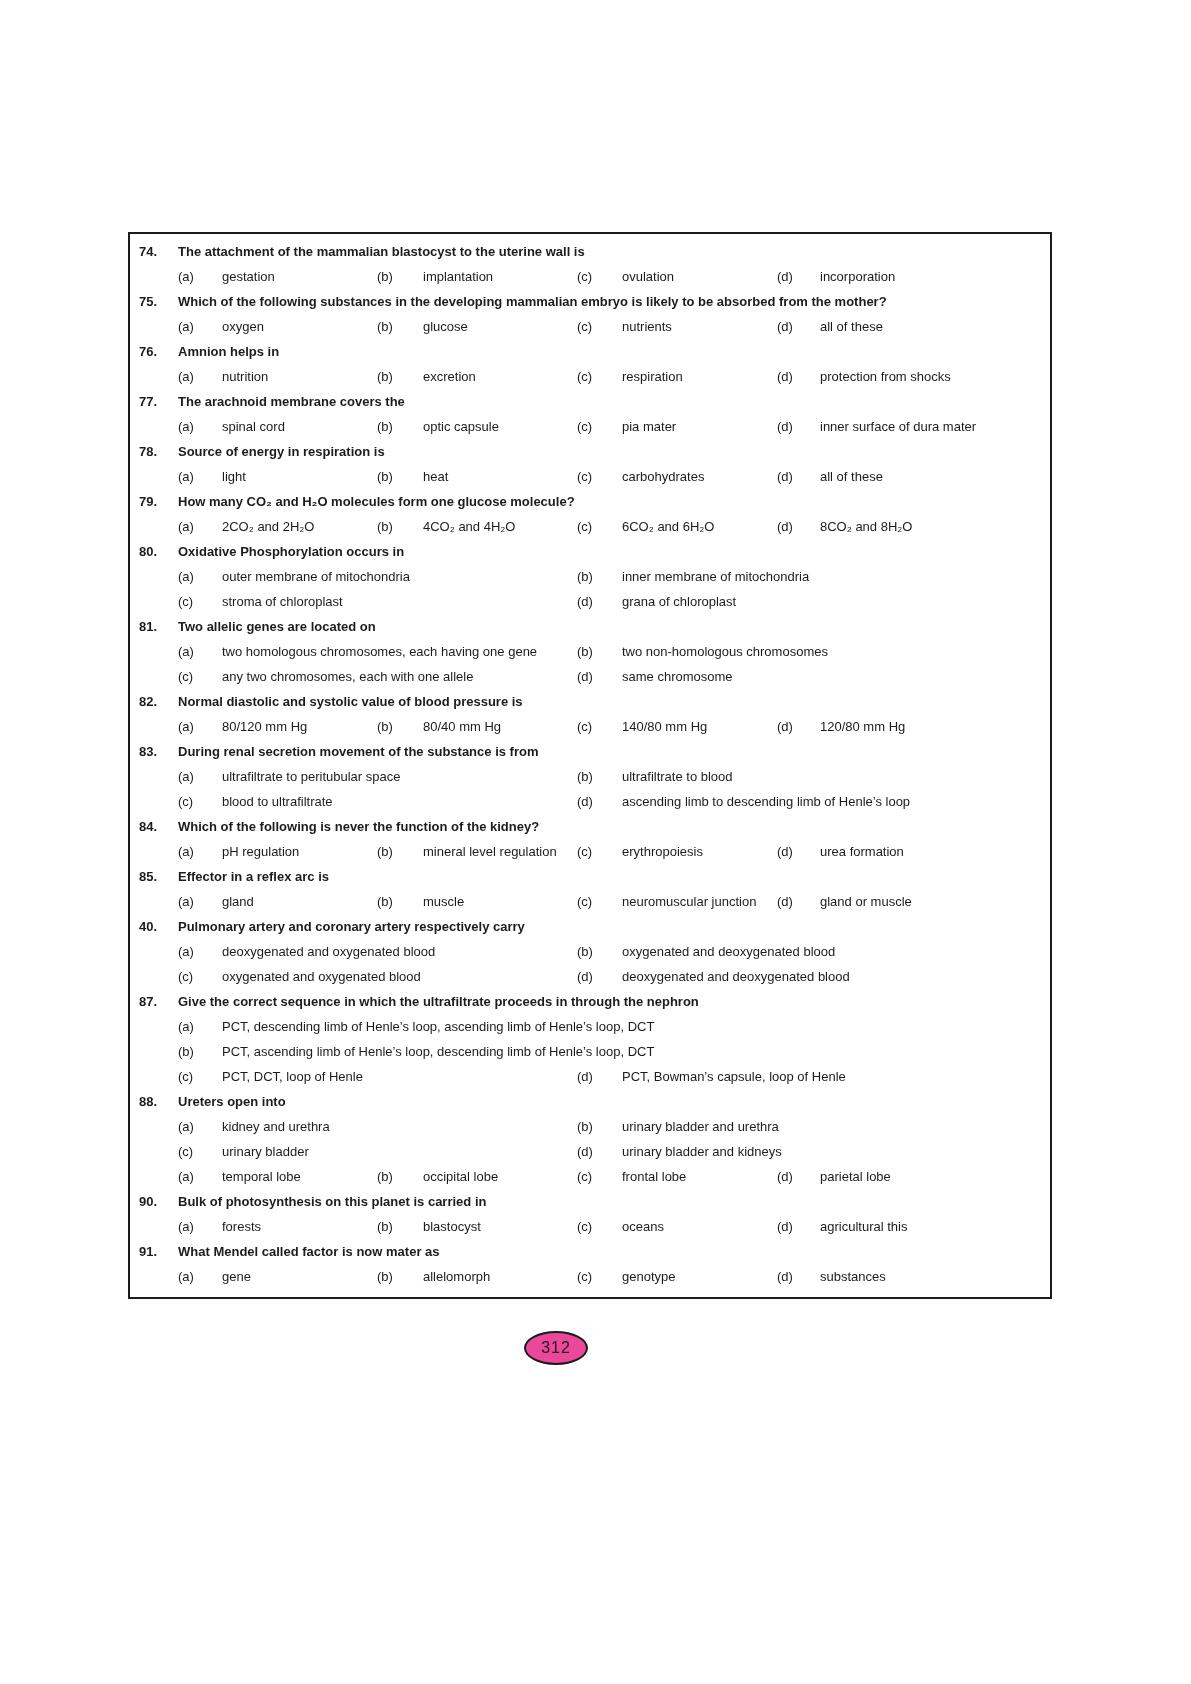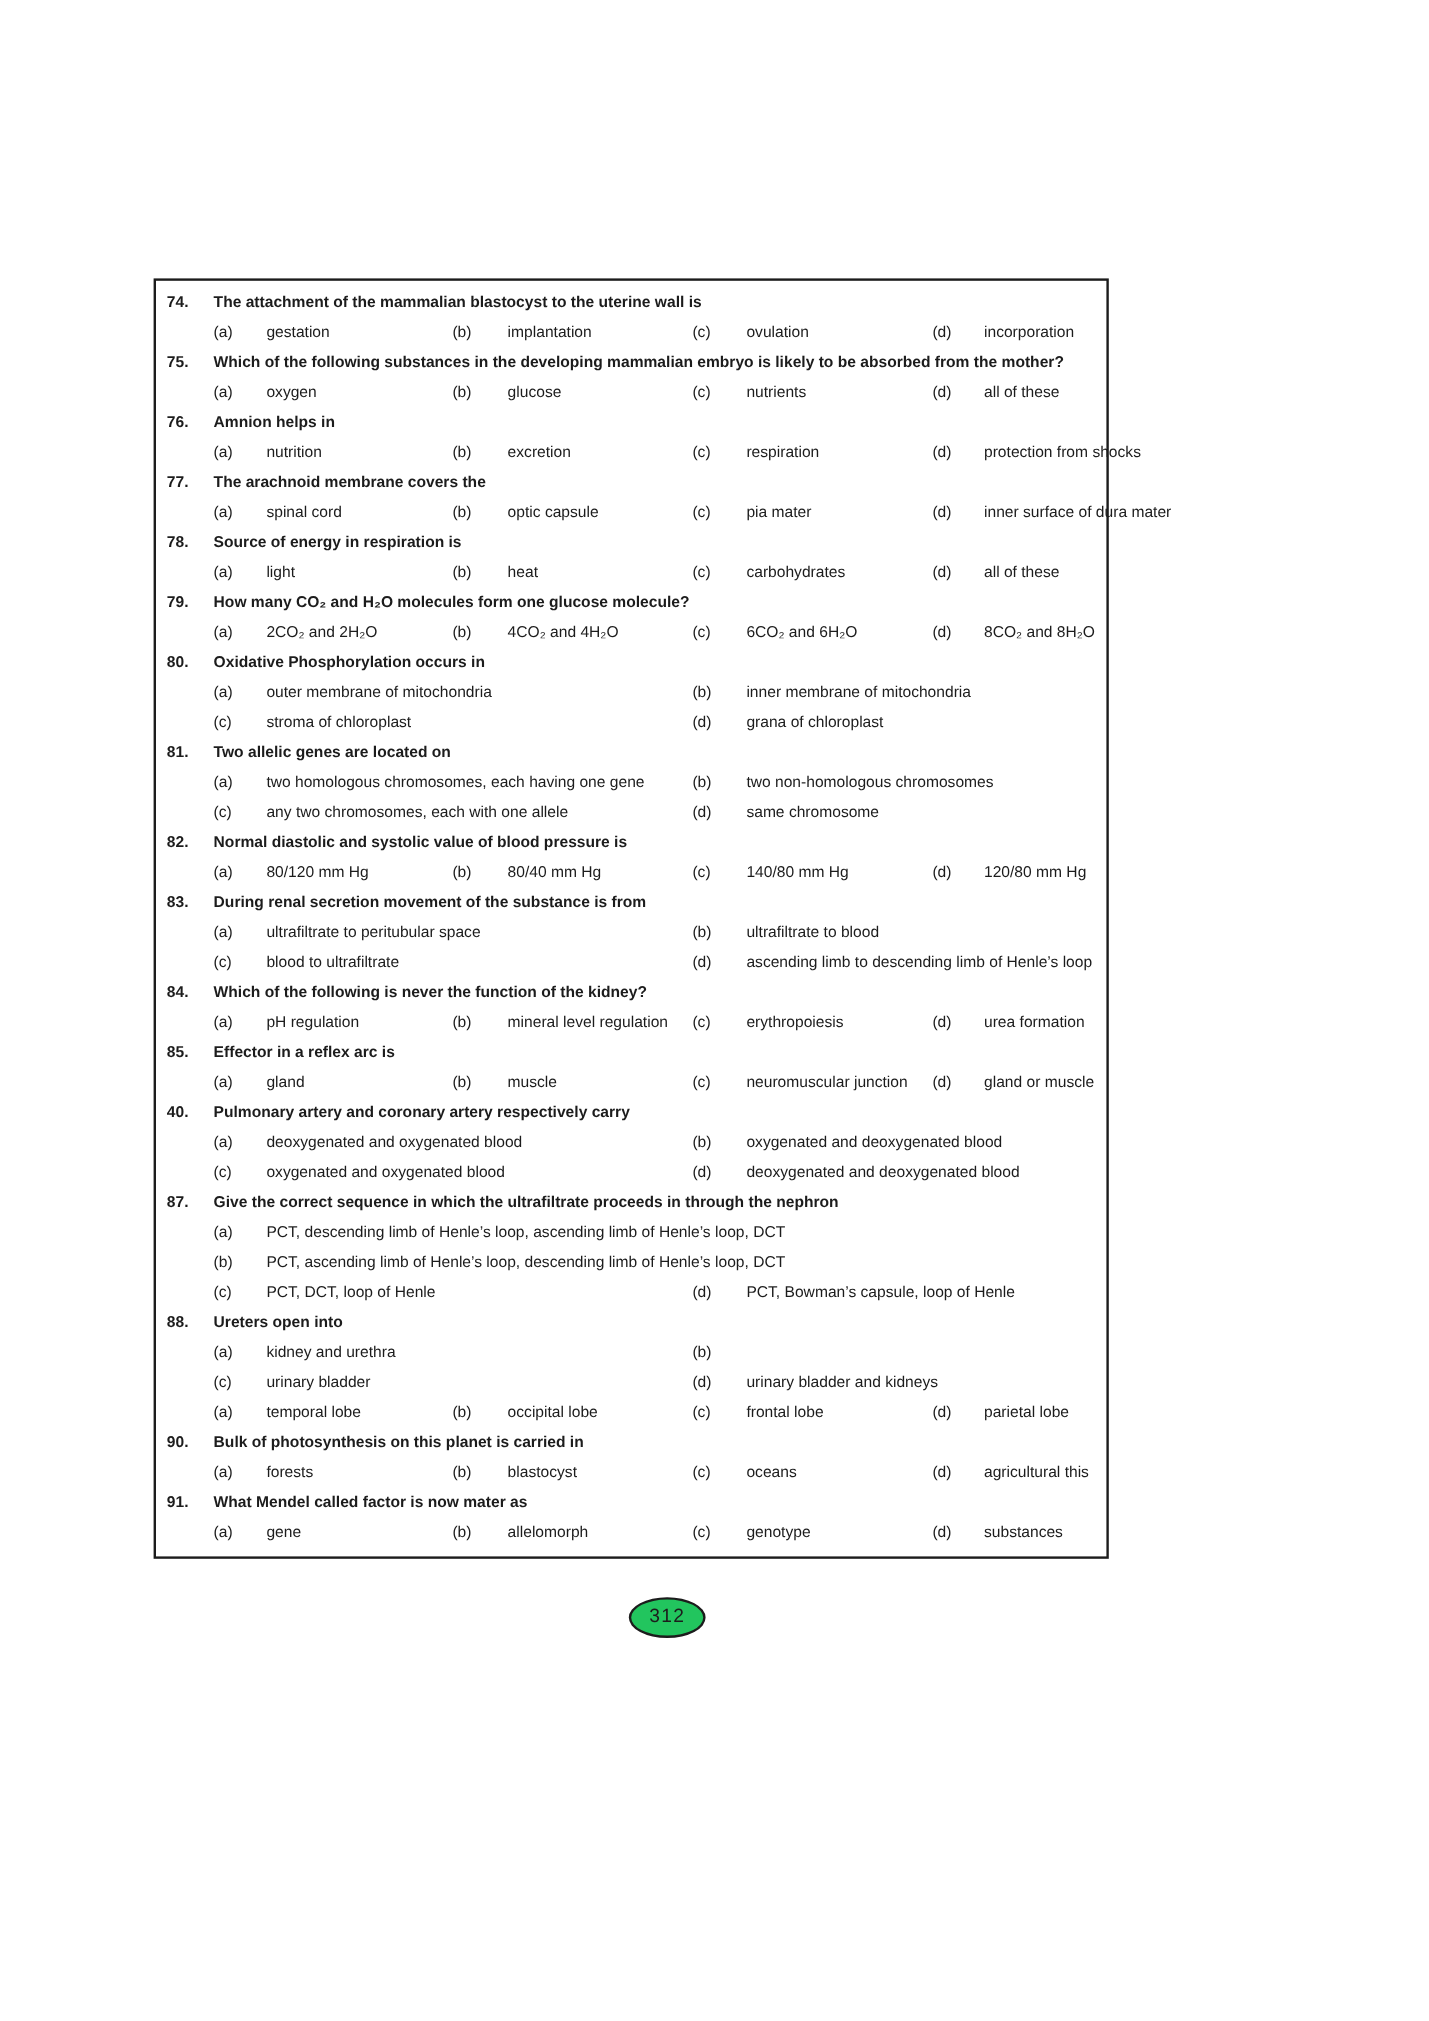--- a/index.html
+++ b/index.html
@@ -12,21 +12,21 @@
     background: #ffffff;
     font-family: "Liberation Sans", "DejaVu Sans", sans-serif;
     font-size: 13px;
     color: #1c1c1c;
     position: relative;
   }
   .sheet {
     position: absolute;
     left: 128px;
     top: 232px;
-    width: 796px;
+    width: 924px;
     box-sizing: border-box;
     border: 2px solid #1c1c1c;
     padding: 5px 4px 8px 9px;
     background: #ffffff;
   }
   .question { margin: 0; }
   .q-head {
     display: flex;
     height: 25px;
     line-height: 25px;
@@ -62,21 +62,21 @@
     width: 64px;
     height: 34px;
     box-sizing: border-box;
     border: 2px solid #1c1c1c;
     border-radius: 50%;
     display: flex;
     align-items: center;
     justify-content: center;
     font-size: 16px;
     letter-spacing: 1px;
-    background: #22c55e;
+    background: #ec4899;
   }
 </style>
 </head>
 <body>
 
 <div class="page">
   <div class="sheet">
     <div id="questions-list">
         <div class="question">
           <div class="q-head">
@@ -316,20 +316,21 @@
         </div>
         <div class="question">
           <div class="q-head">
             <span class="q-num">88.</span>
             <span class="q-text">Ureters open into</span>
           </div>
           <div class="opt-row cols-2">
             <span class="opt-label">(a)</span>
             <span class="opt-text">kidney and urethra</span>
             <span class="opt-label">(b)</span>
+            <span class="opt-text">urinary bladder and urethra</span>
           </div>
           <div class="opt-row cols-2">
             <span class="opt-label">(c)</span>
             <span class="opt-text">urinary bladder</span>
             <span class="opt-label">(d)</span>
             <span class="opt-text">urinary bladder and kidneys</span>
           </div>
         </div>
         <div class="question">
           <div class="opt-row cols-4">

